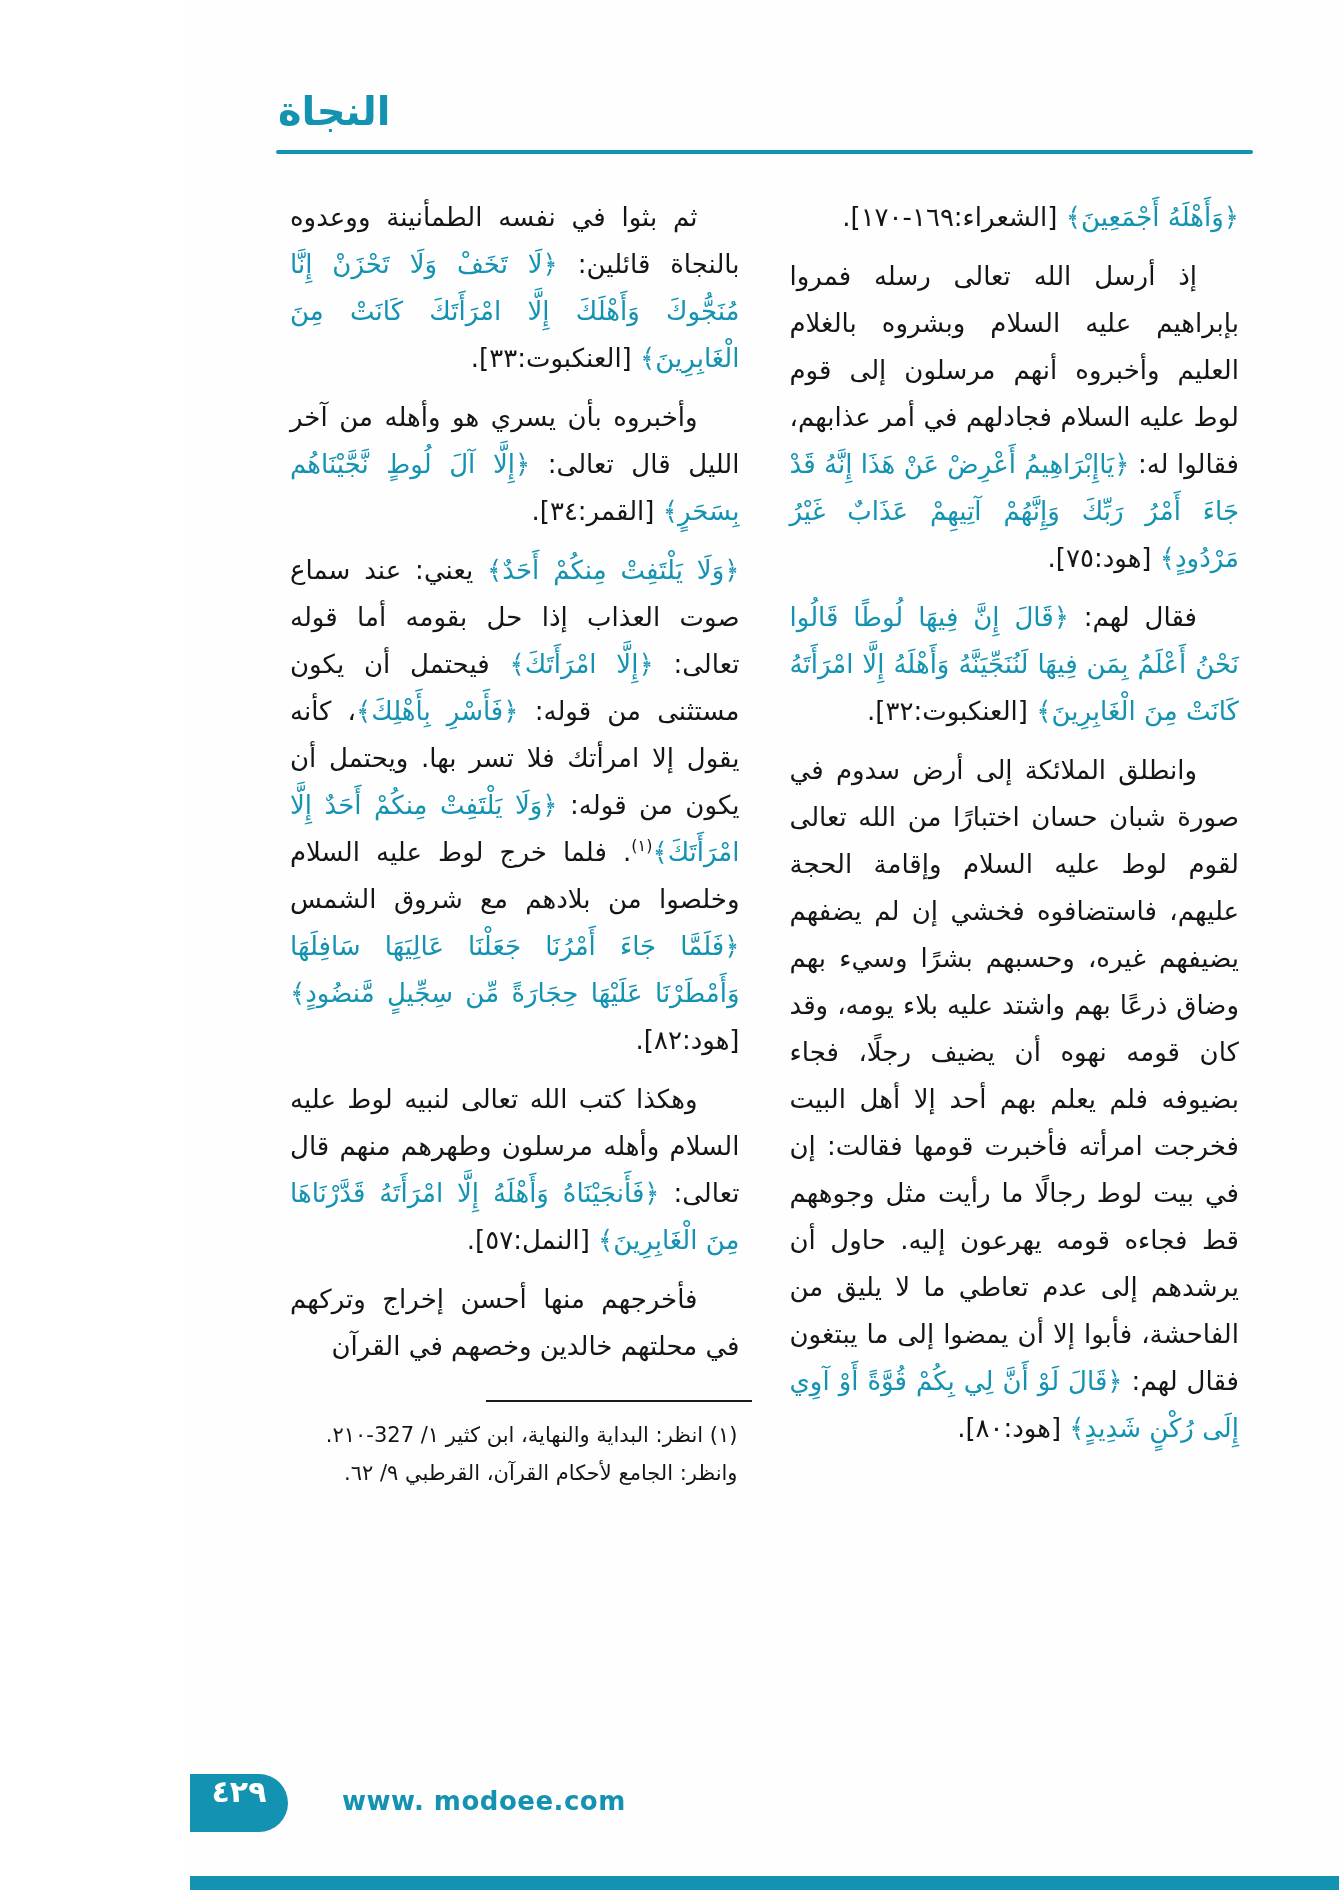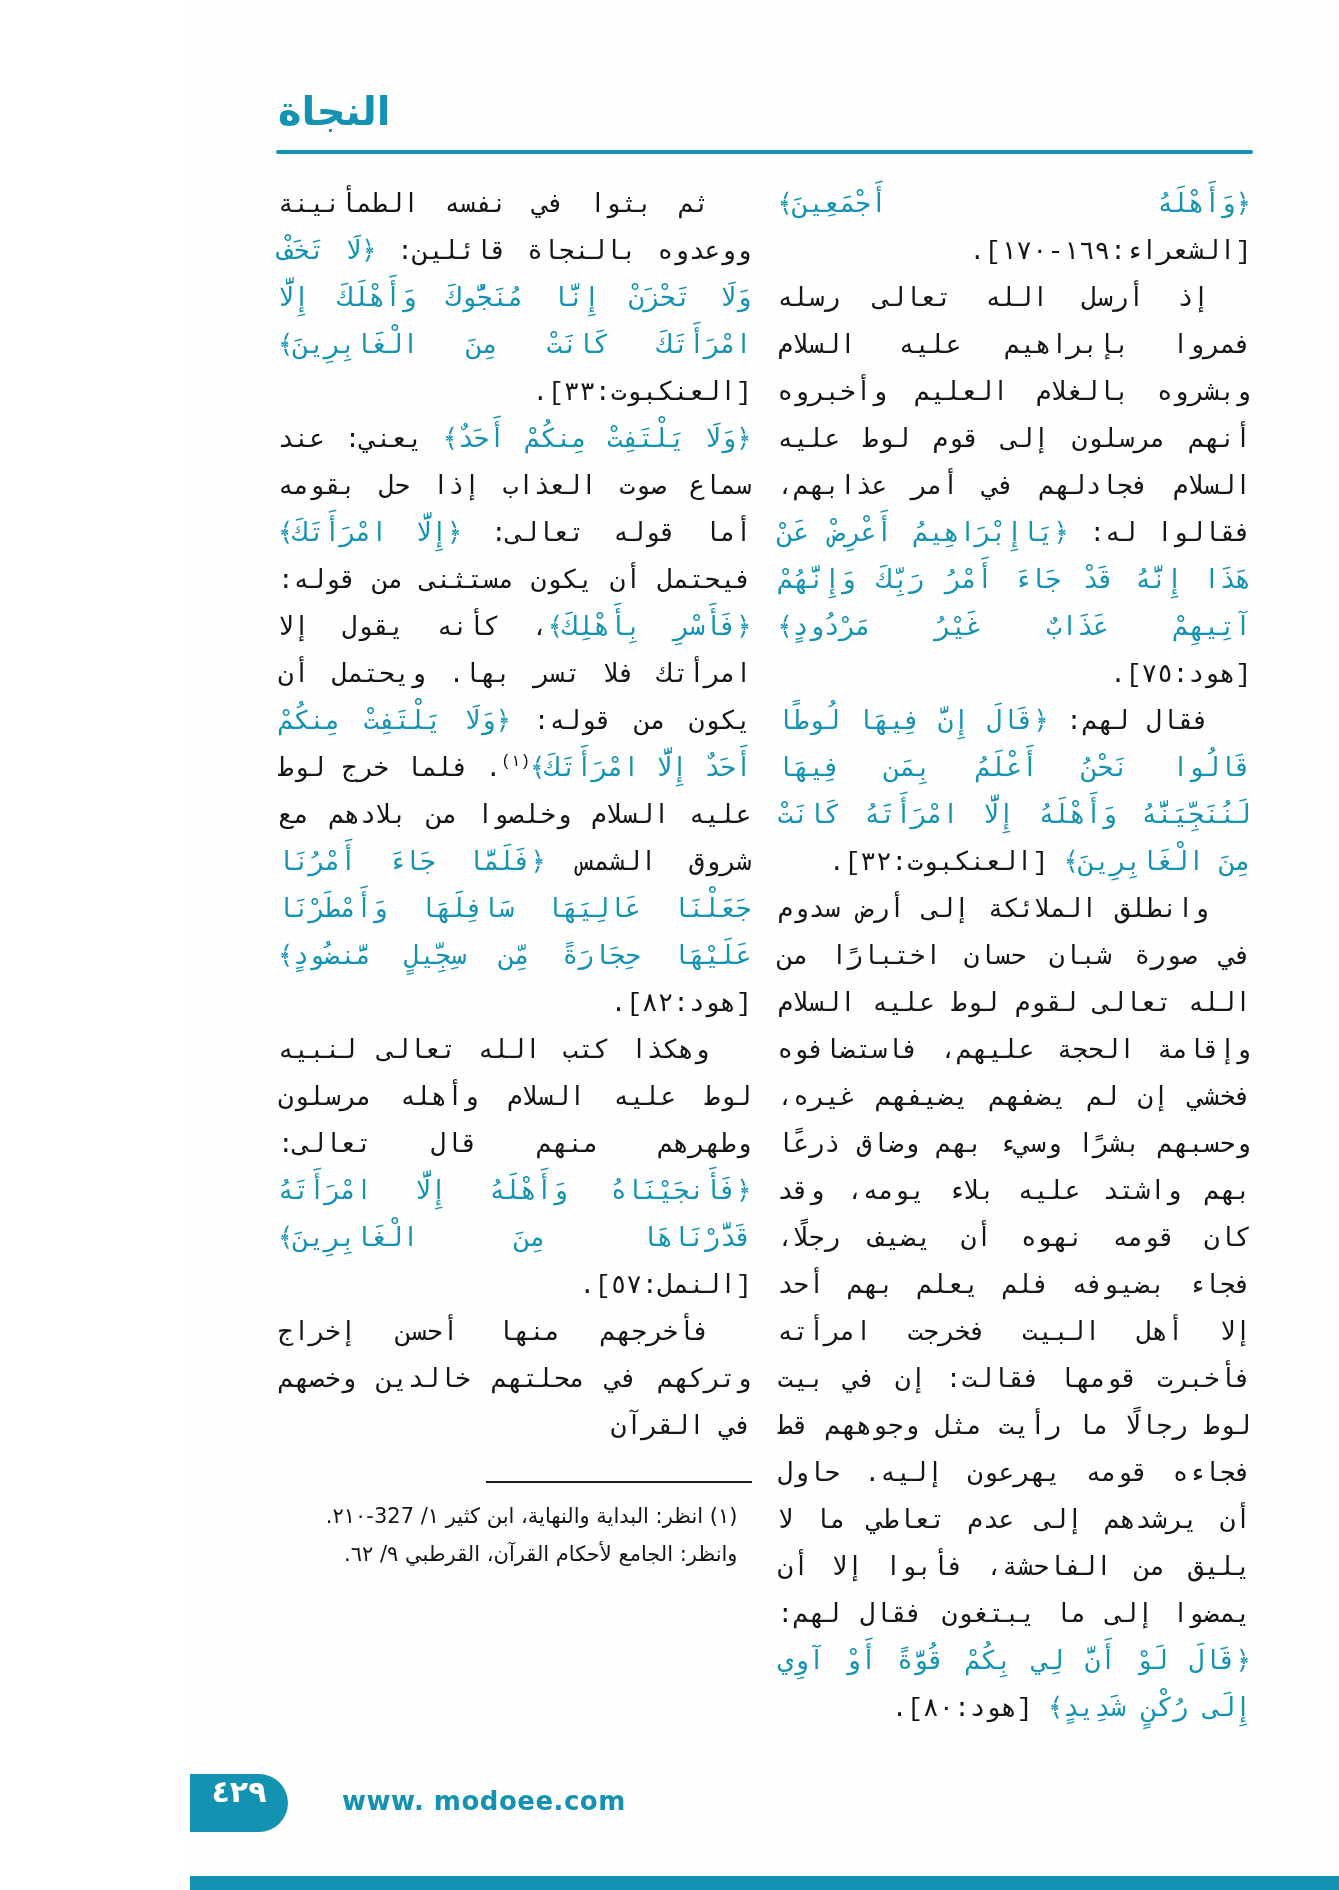--- a/index.html
+++ b/index.html
@@ -45,21 +45,21 @@
     gap: 26px;
     align-items: flex-start;
   }
   .col {
     flex: 1;
     font-size: 26px;
     line-height: 47px;
     text-align: justify;
     color: #151515;
   }
-  .para { margin: 0; font-family: Liberation Mono, monospace; }
+  .para { margin: 12px; }
   .para.indent { text-indent: 42px; }
   .seg-n { color: #151515; }
   .seg-q { color: var(--accent, #1392b2); }
   .seg-r { color: #151515; }
   .seg-fn {
     font-size: 16px;
     vertical-align: super;
     line-height: 0;
     color: #151515;
   }
@@ -131,20 +131,21 @@
     <section class="col">
         <p class="para"><span class="seg-q">﴿وَأَهْلَهُ أَجْمَعِينَ﴾ </span><span class="seg-r">[الشعراء:١٦٩-١٧٠].</span></p>
         <p class="para indent"><span class="seg-n">إذ أرسل الله تعالى رسله فمروا بإبراهيم عليه السلام وبشروه بالغلام العليم وأخبروه أنهم مرسلون إلى قوم لوط عليه السلام فجادلهم في أمر عذابهم، فقالوا له: </span><span class="seg-q">﴿يَاإِبْرَاهِيمُ أَعْرِضْ عَنْ هَذَا إِنَّهُ قَدْ جَاءَ أَمْرُ رَبِّكَ وَإِنَّهُمْ آتِيهِمْ عَذَابٌ غَيْرُ مَرْدُودٍ﴾ </span><span class="seg-r">[هود:٧٥].</span></p>
         <p class="para indent"><span class="seg-n">فقال لهم: </span><span class="seg-q">﴿قَالَ إِنَّ فِيهَا لُوطًا قَالُوا نَحْنُ أَعْلَمُ بِمَن فِيهَا لَنُنَجِّيَنَّهُ وَأَهْلَهُ إِلَّا امْرَأَتَهُ كَانَتْ مِنَ الْغَابِرِينَ﴾ </span><span class="seg-r">[العنكبوت:٣٢].</span></p>
         <p class="para indent"><span class="seg-n">وانطلق الملائكة إلى أرض سدوم في صورة شبان حسان اختبارًا من الله تعالى لقوم لوط عليه السلام وإقامة الحجة عليهم، فاستضافوه فخشي إن لم يضفهم يضيفهم غيره، وحسبهم بشرًا وسيء بهم وضاق ذرعًا بهم واشتد عليه بلاء يومه، وقد كان قومه نهوه أن يضيف رجلًا، فجاء بضيوفه فلم يعلم بهم أحد إلا أهل البيت فخرجت امرأته فأخبرت قومها فقالت: إن في بيت لوط رجالًا ما رأيت مثل وجوههم قط فجاءه قومه يهرعون إليه. حاول أن يرشدهم إلى عدم تعاطي ما لا يليق من الفاحشة، فأبوا إلا أن يمضوا إلى ما يبتغون فقال لهم: </span><span class="seg-q">﴿قَالَ لَوْ أَنَّ لِي بِكُمْ قُوَّةً أَوْ آوِي إِلَى رُكْنٍ شَدِيدٍ﴾ </span><span class="seg-r">[هود:٨٠].</span></p>
       </section>
 
     <section class="col">
       <div>
           <p class="para indent"><span class="seg-n">ثم بثوا في نفسه الطمأنينة ووعدوه بالنجاة قائلين: </span><span class="seg-q">﴿لَا تَخَفْ وَلَا تَحْزَنْ إِنَّا مُنَجُّوكَ وَأَهْلَكَ إِلَّا امْرَأَتَكَ كَانَتْ مِنَ الْغَابِرِينَ﴾ </span><span class="seg-r">[العنكبوت:٣٣].</span></p>
+          <p class="para indent"><span class="seg-n">وأخبروه بأن يسري هو وأهله من آخر الليل قال تعالى: </span><span class="seg-q">﴿إِلَّا آلَ لُوطٍ نَّجَّيْنَاهُم بِسَحَرٍ﴾ </span><span class="seg-r">[القمر:٣٤].</span></p>
           <p class="para"><span class="seg-q">﴿وَلَا يَلْتَفِتْ مِنكُمْ أَحَدٌ﴾ </span><span class="seg-n">يعني: عند سماع صوت العذاب إذا حل بقومه أما قوله تعالى: </span><span class="seg-q">﴿إِلَّا امْرَأَتَكَ﴾ </span><span class="seg-n">فيحتمل أن يكون مستثنى من قوله: </span><span class="seg-q">﴿فَأَسْرِ بِأَهْلِكَ﴾</span><span class="seg-n">، كأنه يقول إلا امرأتك فلا تسر بها. ويحتمل أن يكون من قوله: </span><span class="seg-q">﴿وَلَا يَلْتَفِتْ مِنكُمْ أَحَدٌ إِلَّا امْرَأَتَكَ﴾</span><span class="seg-fn">(١)</span><span class="seg-n">. فلما خرج لوط عليه السلام وخلصوا من بلادهم مع شروق الشمس </span><span class="seg-q">﴿فَلَمَّا جَاءَ أَمْرُنَا جَعَلْنَا عَالِيَهَا سَافِلَهَا وَأَمْطَرْنَا عَلَيْهَا حِجَارَةً مِّن سِجِّيلٍ مَّنضُودٍ﴾ </span><span class="seg-r">[هود:٨٢].</span></p>
           <p class="para indent"><span class="seg-n">وهكذا كتب الله تعالى لنبيه لوط عليه السلام وأهله مرسلون وطهرهم منهم قال تعالى: </span><span class="seg-q">﴿فَأَنجَيْنَاهُ وَأَهْلَهُ إِلَّا امْرَأَتَهُ قَدَّرْنَاهَا مِنَ الْغَابِرِينَ﴾ </span><span class="seg-r">[النمل:٥٧].</span></p>
           <p class="para indent"><span class="seg-n">فأخرجهم منها أحسن إخراج وتركهم في محلتهم خالدين وخصهم في القرآن</span></p>
         </div>
 
       <div class="footnotes">
         <div class="fn-rule"></div>
         <div>
             <p class="fn-item"><span class="fn-marker">(١) </span><span>انظر: البداية والنهاية، ابن كثير ١/ 327-٢١٠.</span></p>
             <p class="fn-item"><span>وانظر: الجامع لأحكام القرآن، القرطبي ٩/ ٦٢.</span></p>

